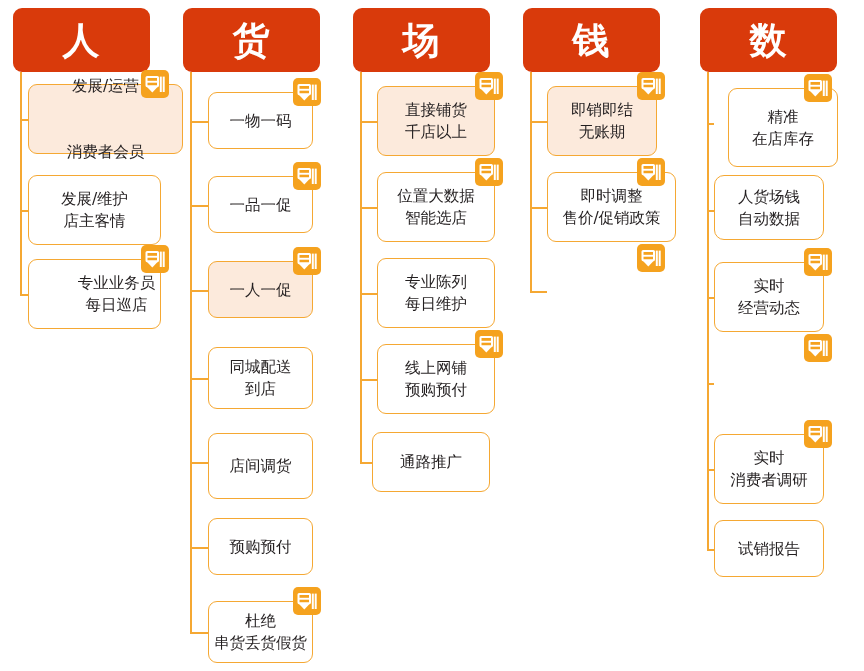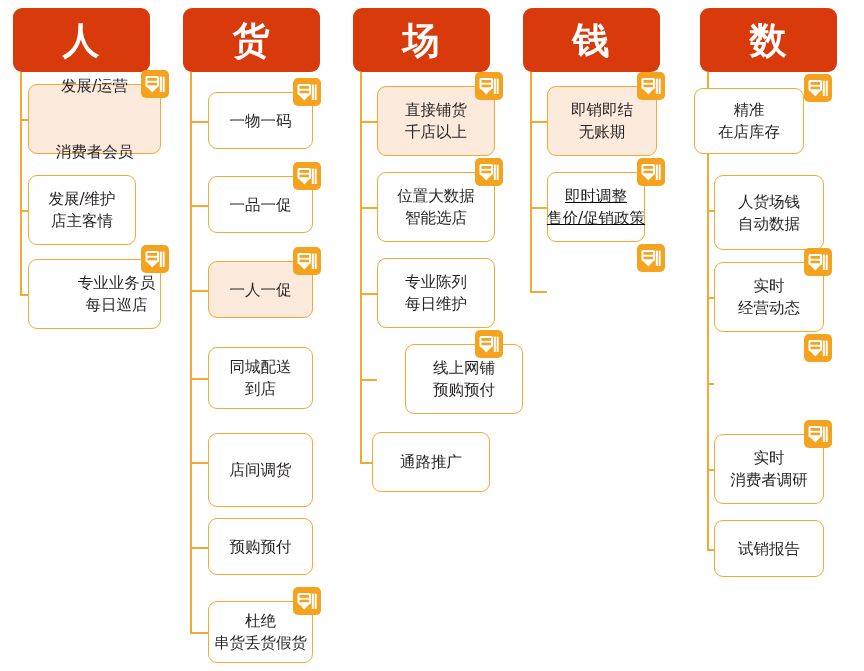--- a/index.html
+++ b/index.html
@@ -92,35 +92,35 @@
 </style>
 </head>
 <body>
 
 <div id="diagram">
     <div class="col-header" style="left: 13px;">
       <span class="hdr-text">人</span>
     </div>
     <div class="trunk" style="left: 20px; top: 72px; height: 222px;"></div>
     <div class="stub" style="left: 20px; top: 119px; width: 8px;"></div>
-    <div class="node filled" style="left: 28px; top: 84px; width: 133px; height: 70px; gap: 44px;">
+    <div class="node filled" style="left: 28px; top: 84px; width: 155px; height: 70px; gap: 44px;">
       <div class="line">发展/运营</div>
       <div class="line">消费者会员</div>
     </div>
     <div class="badge" style="left: 141px; top: 70px;">
       <svg width="21" height="21" viewBox="0 0 21 21" aria-hidden="true">
         <rect x="1.5" y="3.0" width="11.5" height="9.2" rx="0.6" fill="none" stroke="#ffffff" stroke-width="2"></rect>
         <rect x="1.5" y="6.8" width="11.5" height="1.9" fill="#ffffff"></rect>
         <path d="M1.6 12.6 H13.0 L7.3 18.6 Z" fill="#ffffff"></path>
         <rect x="14.8" y="2.6" width="2.0" height="15.4" fill="#ffffff"></rect>
         <rect x="17.7" y="2.6" width="2.0" height="15.4" fill="#ffffff"></rect>
       </svg>
     </div>
     <div class="stub" style="left: 20px; top: 210px; width: 8px;"></div>
-    <div class="node" style="left: 28px; top: 175px; width: 108px; height: 70px;">
+    <div class="node" style="left: 28px; top: 175px; width: 133px; height: 70px;">
       <div class="line">发展/维护</div>
       <div class="line">店主客情</div>
     </div>
     <div class="stub" style="left: 20px; top: 294px; width: 8px;"></div>
     <div class="node" style="left: 28px; top: 259px; width: 133px; height: 70px; padding-left: 44px;">
       <div class="line">专业业务员</div>
       <div class="line">每日巡店</div>
     </div>
     <div class="badge" style="left: 141px; top: 245px;">
       <svg width="21" height="21" viewBox="0 0 21 21" aria-hidden="true">
@@ -173,21 +173,21 @@
         <rect x="14.8" y="2.6" width="2.0" height="15.4" fill="#ffffff"></rect>
         <rect x="17.7" y="2.6" width="2.0" height="15.4" fill="#ffffff"></rect>
       </svg>
     </div>
     <div class="stub" style="left: 190px; top: 378px; width: 18px;"></div>
     <div class="node" style="left: 208px; top: 347px; width: 105px; height: 62px;">
       <div class="line">同城配送</div>
       <div class="line">到店</div>
     </div>
     <div class="stub" style="left: 190px; top: 461.5px; width: 18px;"></div>
-    <div class="node" style="left: 208px; top: 433px; width: 105px; height: 74px;">
+    <div class="node" style="left: 208px; top: 433px; width: 105px; height: 66px;">
       <div class="line">店间调货</div>
     </div>
     <div class="stub" style="left: 190px; top: 546.5px; width: 18px;"></div>
     <div class="node" style="left: 208px; top: 518px; width: 105px; height: 57px;">
       <div class="line">预购预付</div>
     </div>
     <div class="stub" style="left: 190px; top: 632px; width: 18px;"></div>
     <div class="node" style="left: 208px; top: 601px; width: 105px; height: 62px;">
       <div class="line">杜绝</div>
       <div class="line">串货丢货假货</div>
@@ -232,21 +232,21 @@
         <rect x="14.8" y="2.6" width="2.0" height="15.4" fill="#ffffff"></rect>
         <rect x="17.7" y="2.6" width="2.0" height="15.4" fill="#ffffff"></rect>
       </svg>
     </div>
     <div class="stub" style="left: 360px; top: 293px; width: 17px;"></div>
     <div class="node" style="left: 377px; top: 258px; width: 118px; height: 70px;">
       <div class="line">专业陈列</div>
       <div class="line">每日维护</div>
     </div>
     <div class="stub" style="left: 360px; top: 379px; width: 17px;"></div>
-    <div class="node" style="left: 377px; top: 344px; width: 118px; height: 70px; margin-left: 28px;">
+    <div class="node" style="left: 377px; top: 344px; width: 118px; height: 70px;">
       <div class="line">线上网铺</div>
       <div class="line">预购预付</div>
     </div>
     <div class="badge" style="left: 475px; top: 330px;">
       <svg width="21" height="21" viewBox="0 0 21 21" aria-hidden="true">
         <rect x="1.5" y="3.0" width="11.5" height="9.2" rx="0.6" fill="none" stroke="#ffffff" stroke-width="2"></rect>
         <rect x="1.5" y="6.8" width="11.5" height="1.9" fill="#ffffff"></rect>
         <path d="M1.6 12.6 H13.0 L7.3 18.6 Z" fill="#ffffff"></path>
         <rect x="14.8" y="2.6" width="2.0" height="15.4" fill="#ffffff"></rect>
         <rect x="17.7" y="2.6" width="2.0" height="15.4" fill="#ffffff"></rect>
@@ -268,21 +268,21 @@
     <div class="badge" style="left: 637px; top: 72px;">
       <svg width="21" height="21" viewBox="0 0 21 21" aria-hidden="true">
         <rect x="1.5" y="3.0" width="11.5" height="9.2" rx="0.6" fill="none" stroke="#ffffff" stroke-width="2"></rect>
         <rect x="1.5" y="6.8" width="11.5" height="1.9" fill="#ffffff"></rect>
         <path d="M1.6 12.6 H13.0 L7.3 18.6 Z" fill="#ffffff"></path>
         <rect x="14.8" y="2.6" width="2.0" height="15.4" fill="#ffffff"></rect>
         <rect x="17.7" y="2.6" width="2.0" height="15.4" fill="#ffffff"></rect>
       </svg>
     </div>
     <div class="stub" style="left: 530px; top: 207px; width: 17px;"></div>
-    <div class="node" style="left: 547px; top: 172px; width: 98px; height: 70px; text-decoration: underline;">
+    <div class="node" style="left: 547px; top: 172px; width: 129px; height: 70px;">
       <div class="line">即时调整</div>
       <div class="line">售价/促销政策</div>
     </div>
     <div class="badge" style="left: 637px; top: 158px;">
       <svg width="21" height="21" viewBox="0 0 21 21" aria-hidden="true">
         <rect x="1.5" y="3.0" width="11.5" height="9.2" rx="0.6" fill="none" stroke="#ffffff" stroke-width="2"></rect>
         <rect x="1.5" y="6.8" width="11.5" height="1.9" fill="#ffffff"></rect>
         <path d="M1.6 12.6 H13.0 L7.3 18.6 Z" fill="#ffffff"></path>
         <rect x="14.8" y="2.6" width="2.0" height="15.4" fill="#ffffff"></rect>
         <rect x="17.7" y="2.6" width="2.0" height="15.4" fill="#ffffff"></rect>
@@ -296,35 +296,35 @@
         <path d="M1.6 12.6 H13.0 L7.3 18.6 Z" fill="#ffffff"></path>
         <rect x="14.8" y="2.6" width="2.0" height="15.4" fill="#ffffff"></rect>
         <rect x="17.7" y="2.6" width="2.0" height="15.4" fill="#ffffff"></rect>
       </svg>
     </div>
     <div class="col-header" style="left: 700px;">
       <span class="hdr-text">数</span>
     </div>
     <div class="trunk" style="left: 707px; top: 72px; height: 476.5px;"></div>
     <div class="stub" style="left: 707px; top: 123px; width: 7px;"></div>
-    <div class="node" style="left: 694px; top: 88px; width: 110px; height: 66px; font-family: Liberation Serif, serif;">
+    <div class="node" style="left: 728px; top: 88px; width: 110px; height: 79px; font-family: Liberation Serif, serif;">
       <div class="line">精准</div>
       <div class="line">在店库存</div>
     </div>
     <div class="badge" style="left: 804px; top: 74px;">
       <svg width="21" height="21" viewBox="0 0 21 21" aria-hidden="true">
         <rect x="1.5" y="3.0" width="11.5" height="9.2" rx="0.6" fill="none" stroke="#ffffff" stroke-width="2"></rect>
         <rect x="1.5" y="6.8" width="11.5" height="1.9" fill="#ffffff"></rect>
         <path d="M1.6 12.6 H13.0 L7.3 18.6 Z" fill="#ffffff"></path>
         <rect x="14.8" y="2.6" width="2.0" height="15.4" fill="#ffffff"></rect>
         <rect x="17.7" y="2.6" width="2.0" height="15.4" fill="#ffffff"></rect>
       </svg>
     </div>
     <div class="stub" style="left: 707px; top: 210px; width: 7px;"></div>
-    <div class="node" style="left: 714px; top: 175px; width: 110px; height: 75px;">
+    <div class="node" style="left: 714px; top: 175px; width: 110px; height: 65px; border-radius: 10px;">
       <div class="line">人货场钱</div>
       <div class="line">自动数据</div>
     </div>
     <div class="stub" style="left: 707px; top: 297px; width: 7px;"></div>
     <div class="node" style="left: 714px; top: 262px; width: 110px; height: 70px;">
       <div class="line">实时</div>
       <div class="line">经营动态</div>
     </div>
     <div class="badge" style="left: 804px; top: 248px;">
       <svg width="21" height="21" viewBox="0 0 21 21" aria-hidden="true">

